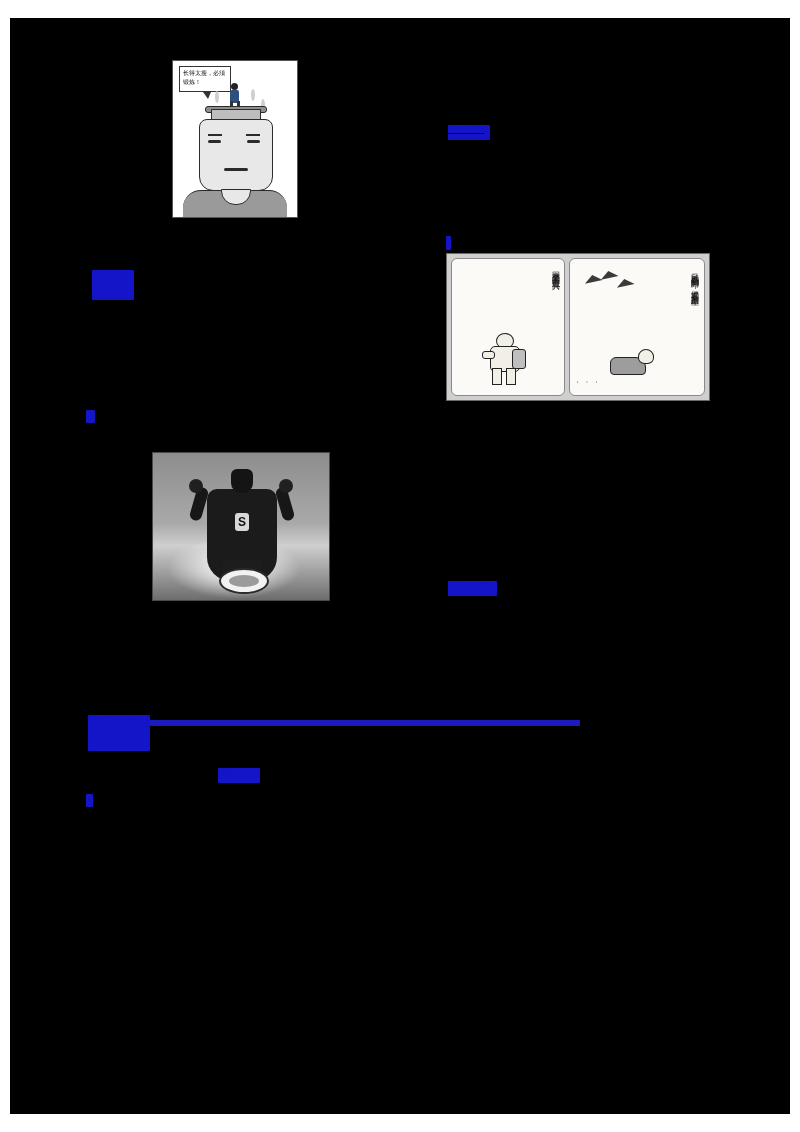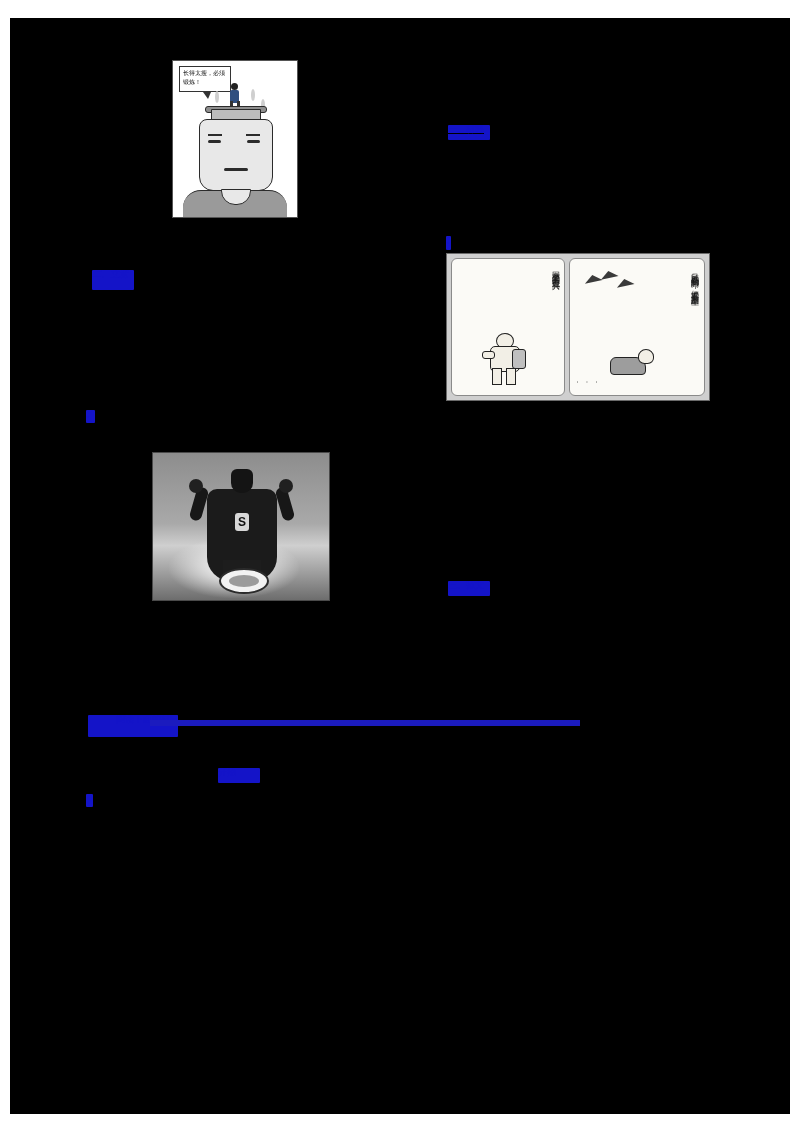--- a/index.html
+++ b/index.html
@@ -361,30 +361,30 @@
       <div class="bowl-inner"></div>
     </div>
   </div>
 
   <div class="blue-chip" style="left:448px; top:125px; width:42px; height:15px;text-decoration:underline;">
     <span>一、材料</span>
   </div>
   <div class="blue-chip" style="left:446px; top:236px; width:5px; height:14px;">
     <span>、</span>
   </div>
-  <div class="blue-chip" style="left:92px; top:270px; width:42px; height:20px;font-style:italic;">
+  <div class="blue-chip" style="left:92px; top:270px; width:42px; height:30px;font-style:italic;">
     <span>二、立意</span>
   </div>
   <div class="blue-chip" style="left:86px; top:410px; width:9px; height:13px;">
     <span>。</span>
   </div>
-  <div class="blue-chip" style="left:448px; top:581px; width:42px; height:15px;">
+  <div class="blue-chip" style="left:448px; top:581px; width:42px; height:15px;padding-left:7px;">
     <span>三、范文</span>
   </div>
-  <div class="blue-chip" style="left:88px; top:715px; width:62px; height:22px;padding-left:28px;">
+  <div class="blue-chip" style="left:88px; top:715px; width:62px; height:36px;">
     <span>阅读下面的材料</span>
   </div>
   <div class="blue-rule" style="left:150px; top:720px; width:430px;"></div>
   <div class="blue-chip" style="left:218px; top:768px; width:42px; height:15px;">
     <span>开始</span>
   </div>
   <div class="blue-chip" style="left:86px; top:794px; width:7px; height:13px;">
     <span>，</span>
   </div>
 

